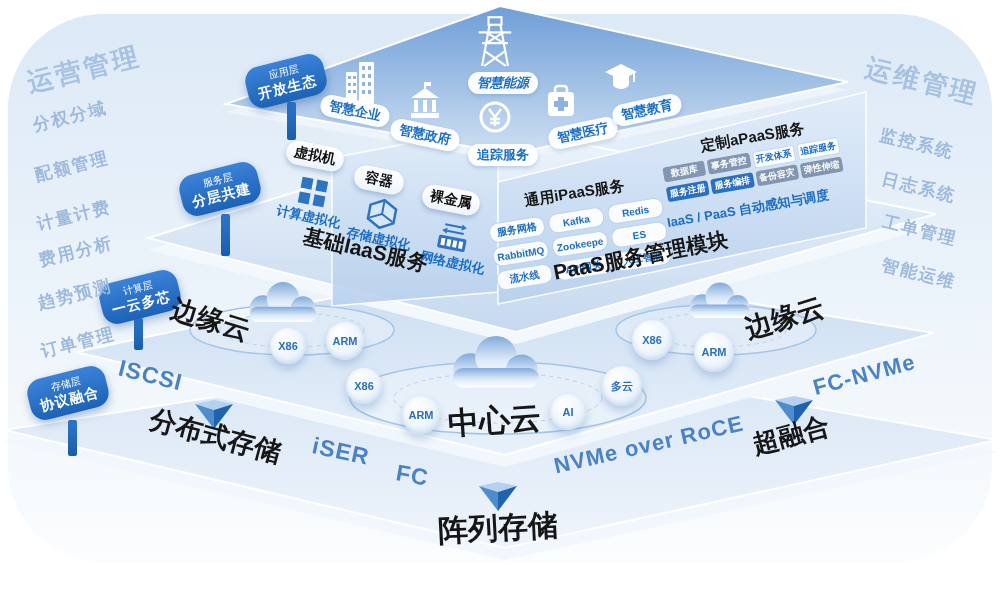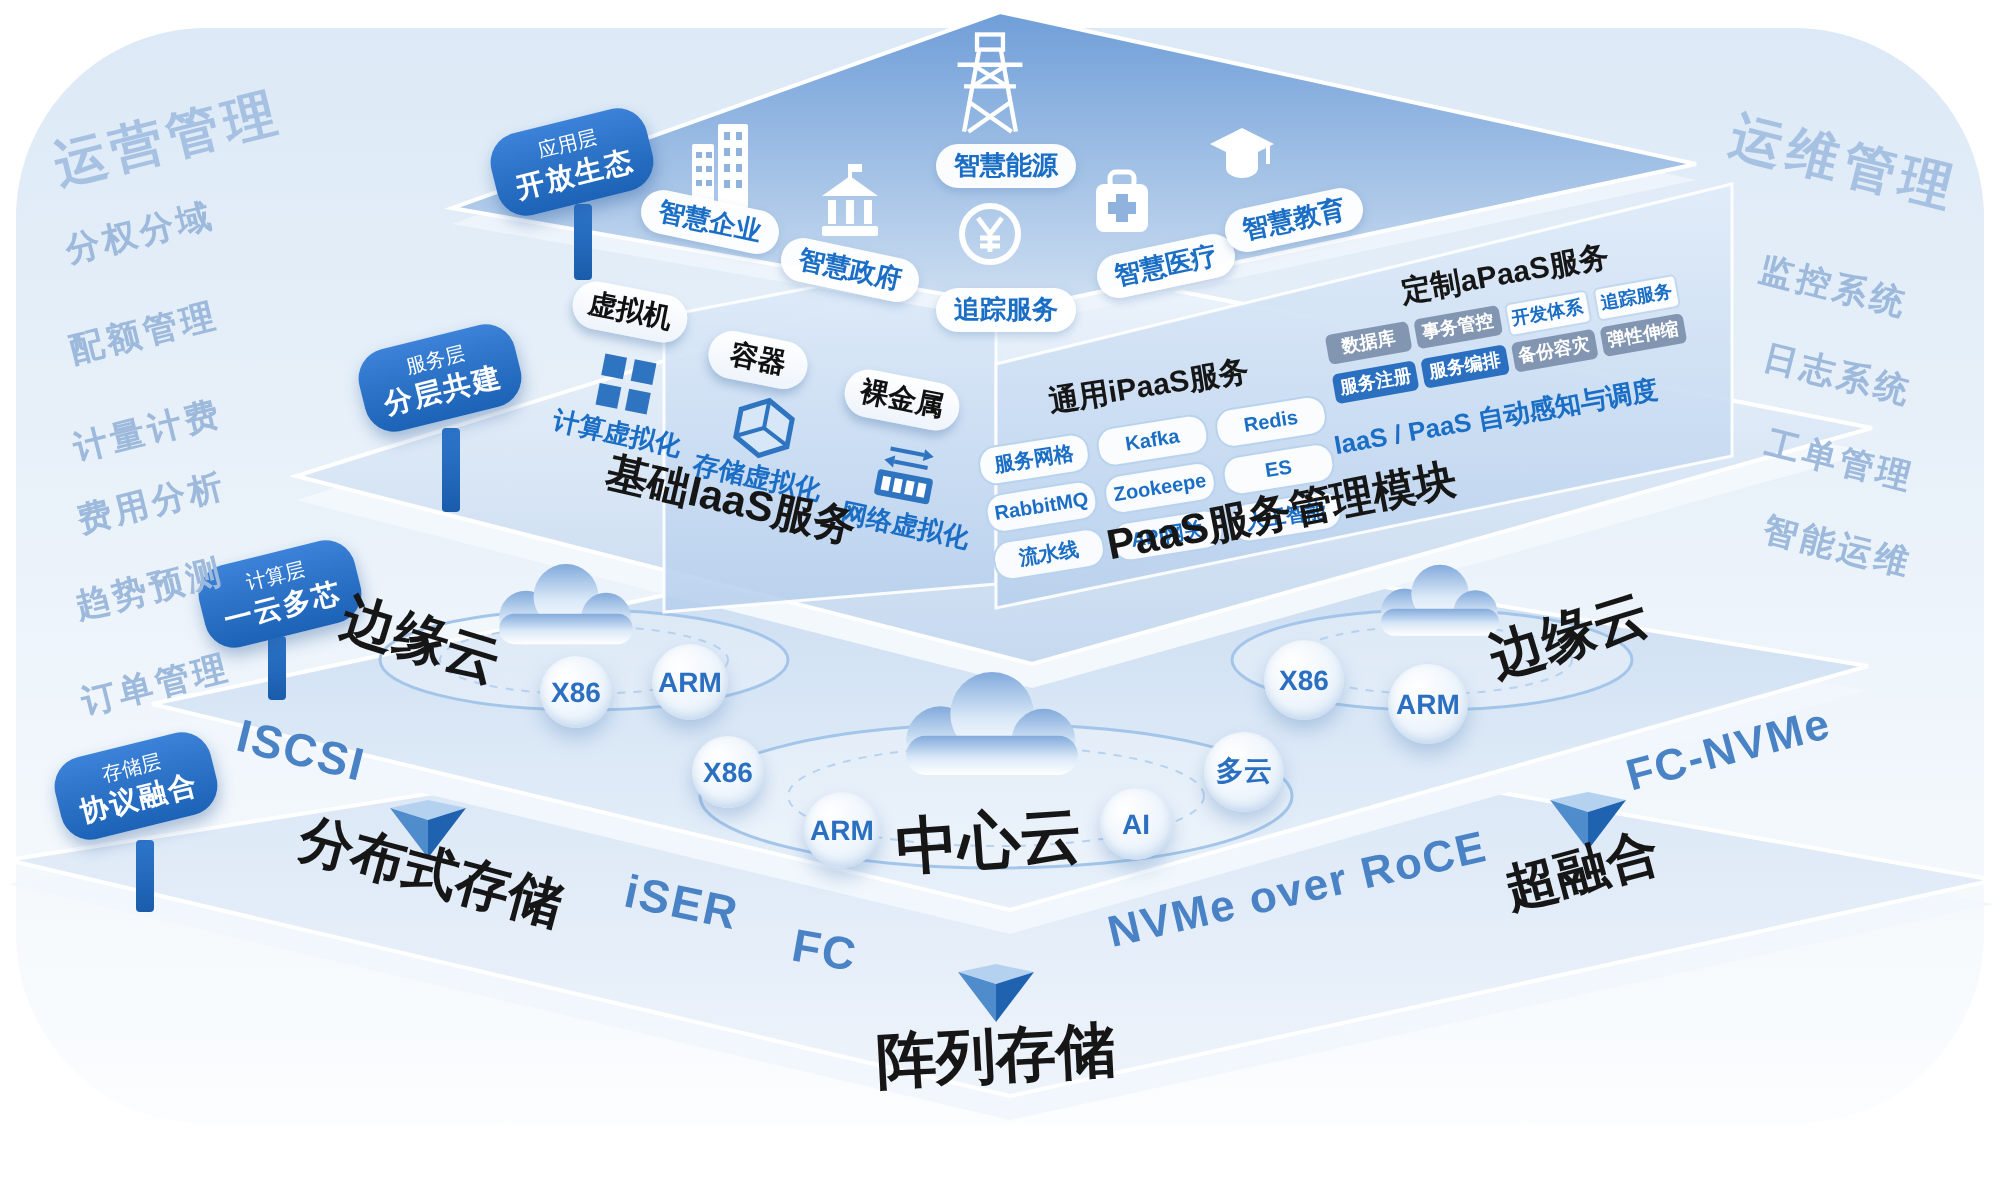--- a/index.html
+++ b/index.html
@@ -20,21 +20,21 @@
   .blue-txt{color:#1b6ec5;font-weight:bold;}
   .proto{color:#4a82c6;font-weight:bold;letter-spacing:1px;}
   .app-label{background:rgba(255,255,255,.95);border-radius:11px;padding:2px 9px;color:#1b6ec5;
              font-weight:bold;font-size:13px;box-shadow:0 2px 4px rgba(100,140,190,.35);}
   .hw-pill{background:linear-gradient(180deg,#ffffff,#eef4fb);border-radius:13px;color:#111;
            font-weight:bold;font-size:14px;text-align:center;box-shadow:0 3px 5px rgba(90,130,180,.4);
            padding:3px 0;}
   .chip{position:absolute;border-radius:50%;z-index:4;
         background:radial-gradient(circle at 35% 30%, #ffffff 0%, #eef5fc 55%, #d6e5f5 100%);
         box-shadow:0 5px 9px rgba(110,150,200,.4), inset 0 -2px 4px rgba(170,198,230,.5);
-        display:flex;align-items:center;justify-content:center;color:#2a6fc0;font-weight:bold;font-size:14px;}
+        display:flex;align-items:center;justify-content:center;color:#2a6fc0;font-weight:bold;font-size:11px;}
   .svc-grid{position:absolute;display:grid;z-index:3;}
   .svc-pill{border-radius:9px;background:rgba(255,255,255,.9);border:1px solid #b9d3ee;color:#1b6ec5;
             font-size:10px;font-weight:bold;display:flex;align-items:center;justify-content:center;height:18px;}
   .ap-cell{border-radius:3px;font-size:9px;font-weight:bold;display:flex;align-items:center;
            justify-content:center;height:15px;}
   .ap-slate{background:#8296b2;color:#fff;}
   .ap-blue{background:#2a6fc0;color:#fff;}
   .ap-light{background:rgba(255,255,255,.92);color:#1b6ec5;border:1px solid #c3d8ef;}
   .icon{position:absolute;z-index:3;}
   .txt{position:absolute;z-index:4;white-space:nowrap;}
@@ -184,21 +184,21 @@
       <line x1="15" y1="10" x2="8" y2="48"></line>
         <line x1="25" y1="10" x2="32" y2="48"></line>
       <line x1="5" y1="17" x2="35" y2="17"></line>
         <line x1="8" y1="27" x2="32" y2="27"></line>
       <line x1="12" y1="17" x2="28" y2="27"></line>
         <line x1="28" y1="17" x2="12" y2="27"></line>
       <line x1="10" y1="34" x2="30" y2="48"></line>
         <line x1="30" y1="34" x2="10" y2="48"></line>
     </g>
   </svg>
-  <div class="txt app-label" style="left:468px;top:72px;">智慧能源</div>
+  <div class="txt app-label" style="left:468px;top:72px;font-style:italic;">智慧能源</div>
 
   <svg class="icon" style="left:546px;top:84px;" width="30" height="36" viewBox="0 0 30 36">
     <rect x="9" y="2" width="12" height="8" rx="3" fill="none" stroke="#fff" stroke-width="2.5"></rect>
     <rect x="2" y="8" width="26" height="24" rx="4" fill="#fff"></rect>
     <rect x="12" y="13" width="6" height="14" fill="#8fb2de"></rect>
       <rect x="8" y="17" width="14" height="6" fill="#8fb2de"></rect>
   </svg>
   <div class="txt app-label" style="left:548px;top:122px;transform:rotate(-12deg);">智慧医疗</div>
 
   <svg class="icon" style="left:604px;top:62px;" width="34" height="34" viewBox="0 0 34 34">

